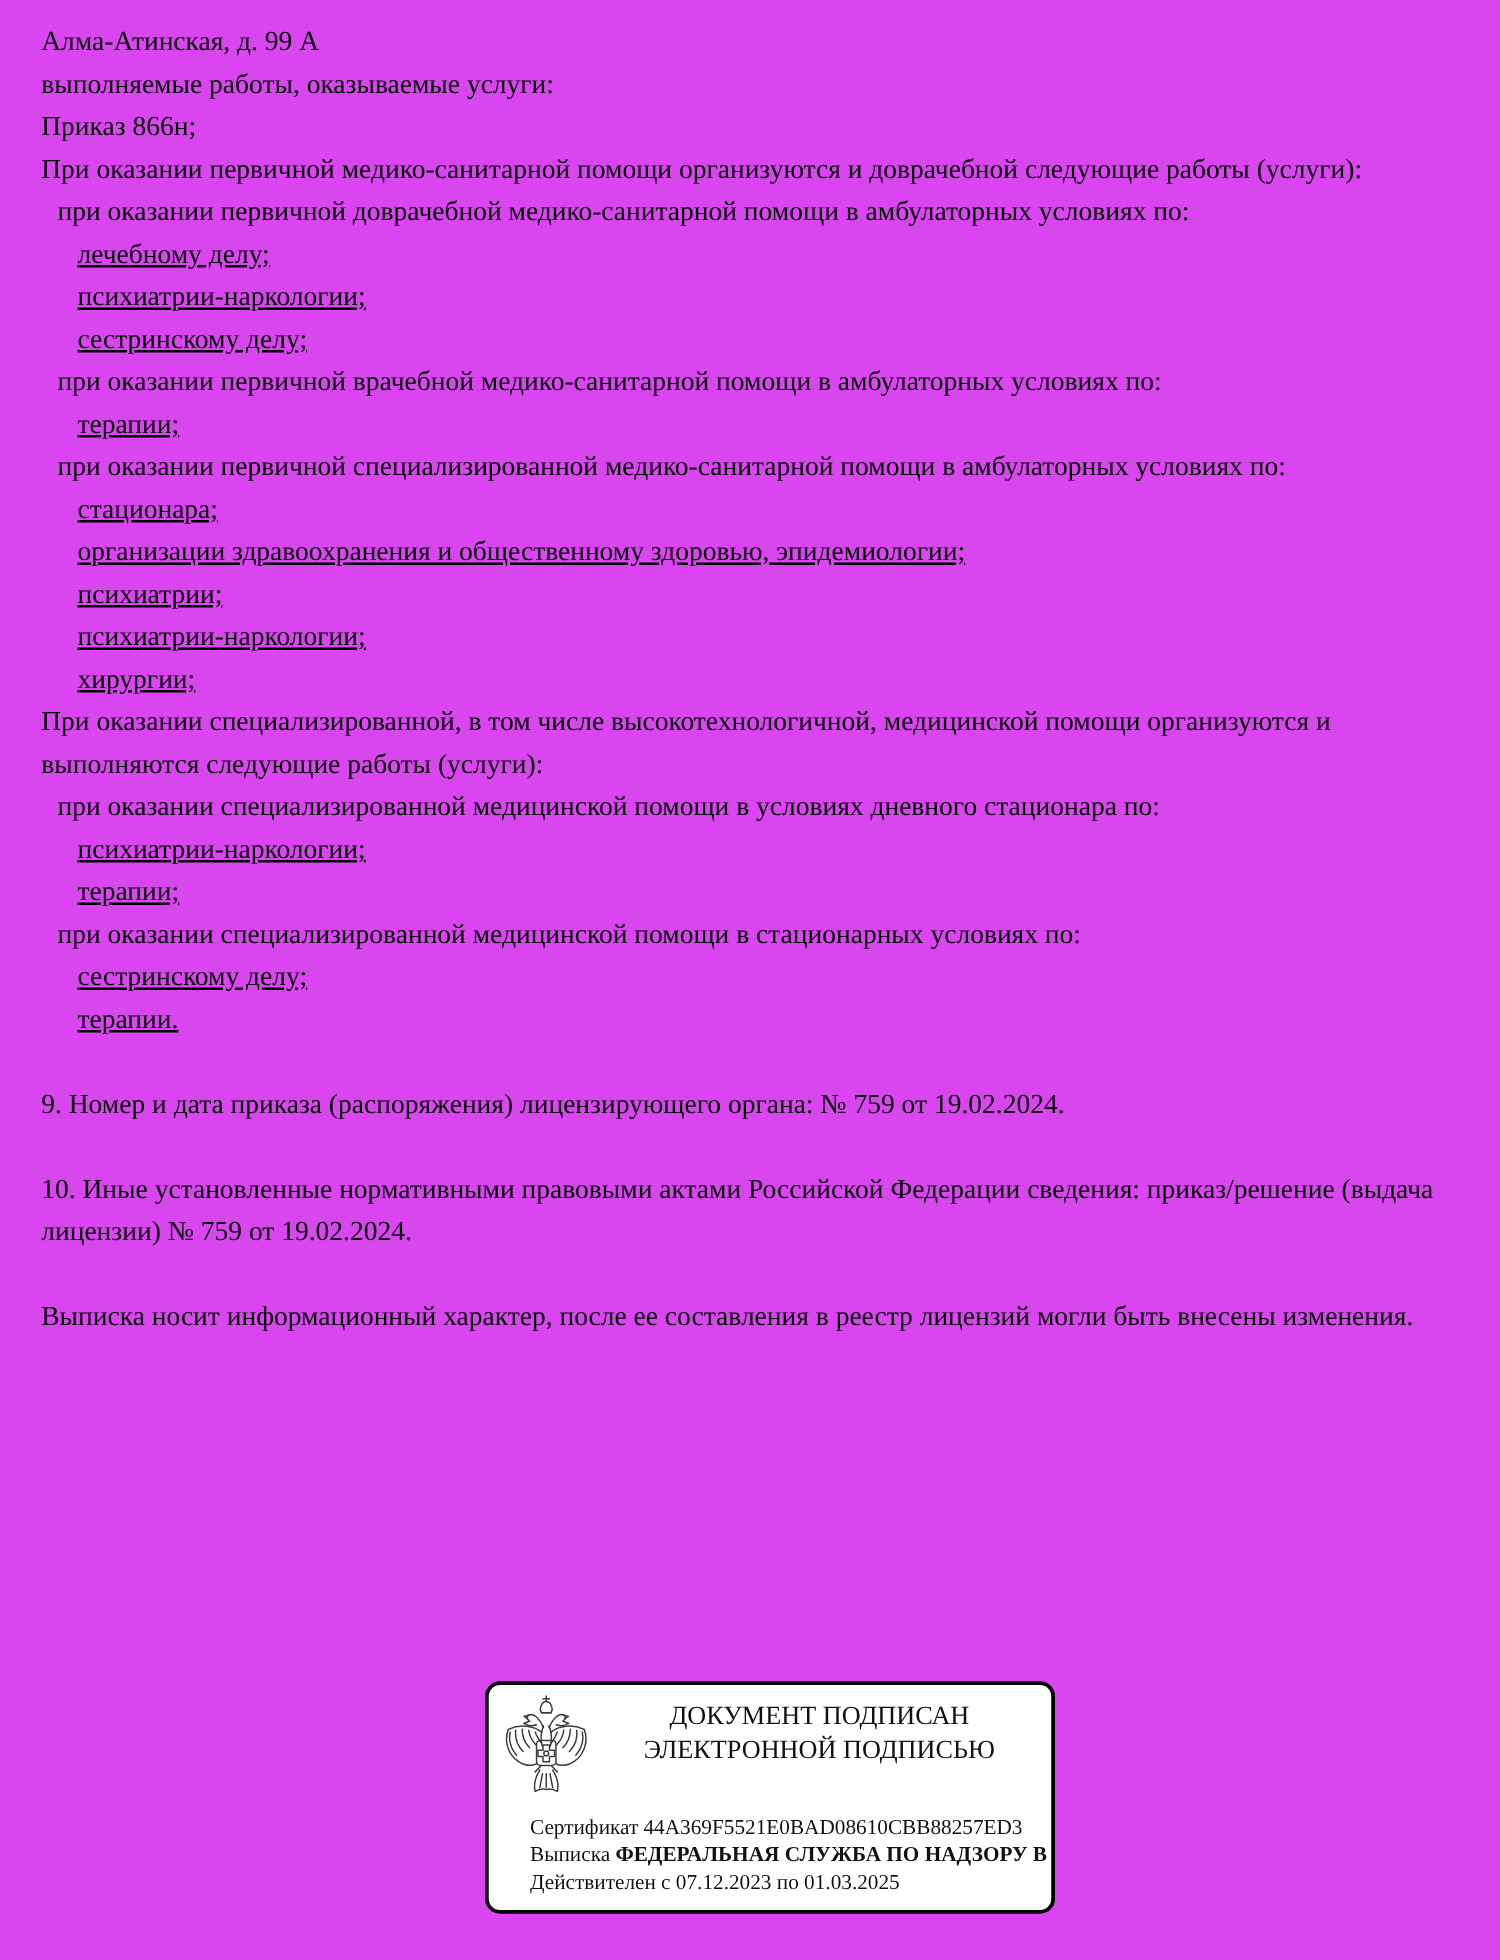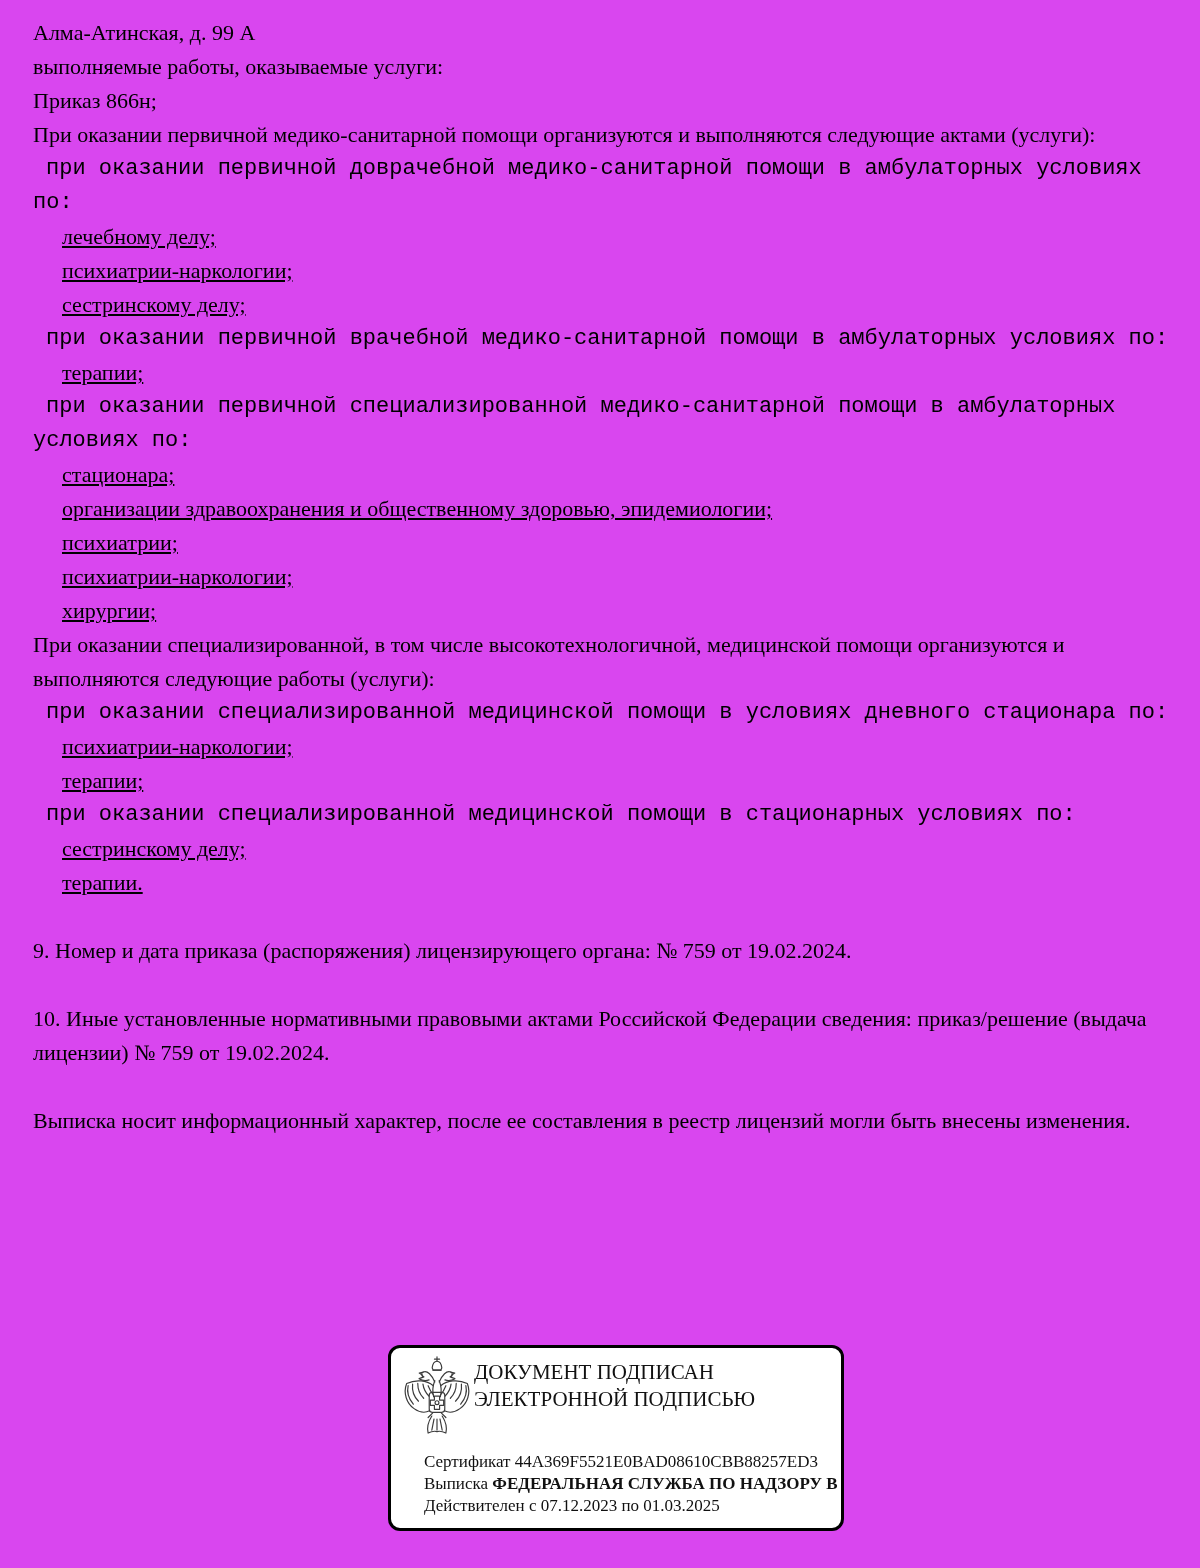--- a/index.html
+++ b/index.html
@@ -16,21 +16,21 @@
     position: absolute;
     left: 0; top: 0;
     width: 1200px;
     box-sizing: border-box;
     padding: 16px 28px 0 33px;
     font-size: 22px;
     line-height: 34px;
   }
   .para { margin: 0; }
   .ind0 { text-indent: 0; }
-  .ind1 { text-indent: 13px; font-family: Liberation Mono, monospace; }
+  .ind1 { text-indent: 13px; }
   .ind2 { text-indent: 29px; text-decoration: underline; }
   .space-before { margin-top: 34px; }
 
   .stamp {
     position: absolute;
     left: 388px;
     top: 1345px;
     width: 456px;
     height: 186px;
     box-sizing: border-box;
@@ -41,21 +41,21 @@
   }
   .stamp-header {
     display: flex;
     align-items: flex-start;
     padding: 7px 4px 0 9px;
   }
   .emblem { width: 74px; height: 88px; flex: none; }
   .emblem svg { width: 74px; height: 88px; display: block; }
   .stamp-title {
     flex: 1;
-    text-align: left;
+    text-align: center;
     font-size: 21px;
     line-height: 27px;
     padding-top: 4px;
     color: #111111;
   }
   .stamp-lines {
     padding: 8px 0 0 9px;
     font-size: 17px;
     line-height: 22px;
     white-space: nowrap;
@@ -66,21 +66,21 @@
 </style>
 </head>
 <body>
 
 <div class="page">
 
   <div class="body-text">
       <p class="para ind0">Алма-Атинская, д. 99 А</p>
       <p class="para ind0">выполняемые работы, оказываемые услуги:</p>
       <p class="para ind0">Приказ 866н;</p>
-      <p class="para ind0">При оказании первичной медико-санитарной помощи организуются и выполняются следующие актами (услуги):</p>
+      <p class="para ind0">При оказании первичной медико-санитарной помощи организуются и доврачебной следующие работы (услуги):</p>
       <p class="para ind1">при оказании первичной доврачебной медико-санитарной помощи в амбулаторных условиях по:</p>
       <p class="para ind2">лечебному делу;</p>
       <p class="para ind2">психиатрии-наркологии;</p>
       <p class="para ind2">сестринскому делу;</p>
       <p class="para ind1">при оказании первичной врачебной медико-санитарной помощи в амбулаторных условиях по:</p>
       <p class="para ind2">терапии;</p>
       <p class="para ind1">при оказании первичной специализированной медико-санитарной помощи в амбулаторных условиях по:</p>
       <p class="para ind2">стационара;</p>
       <p class="para ind2">организации здравоохранения и общественному здоровью, эпидемиологии;</p>
       <p class="para ind2">психиатрии;</p>

